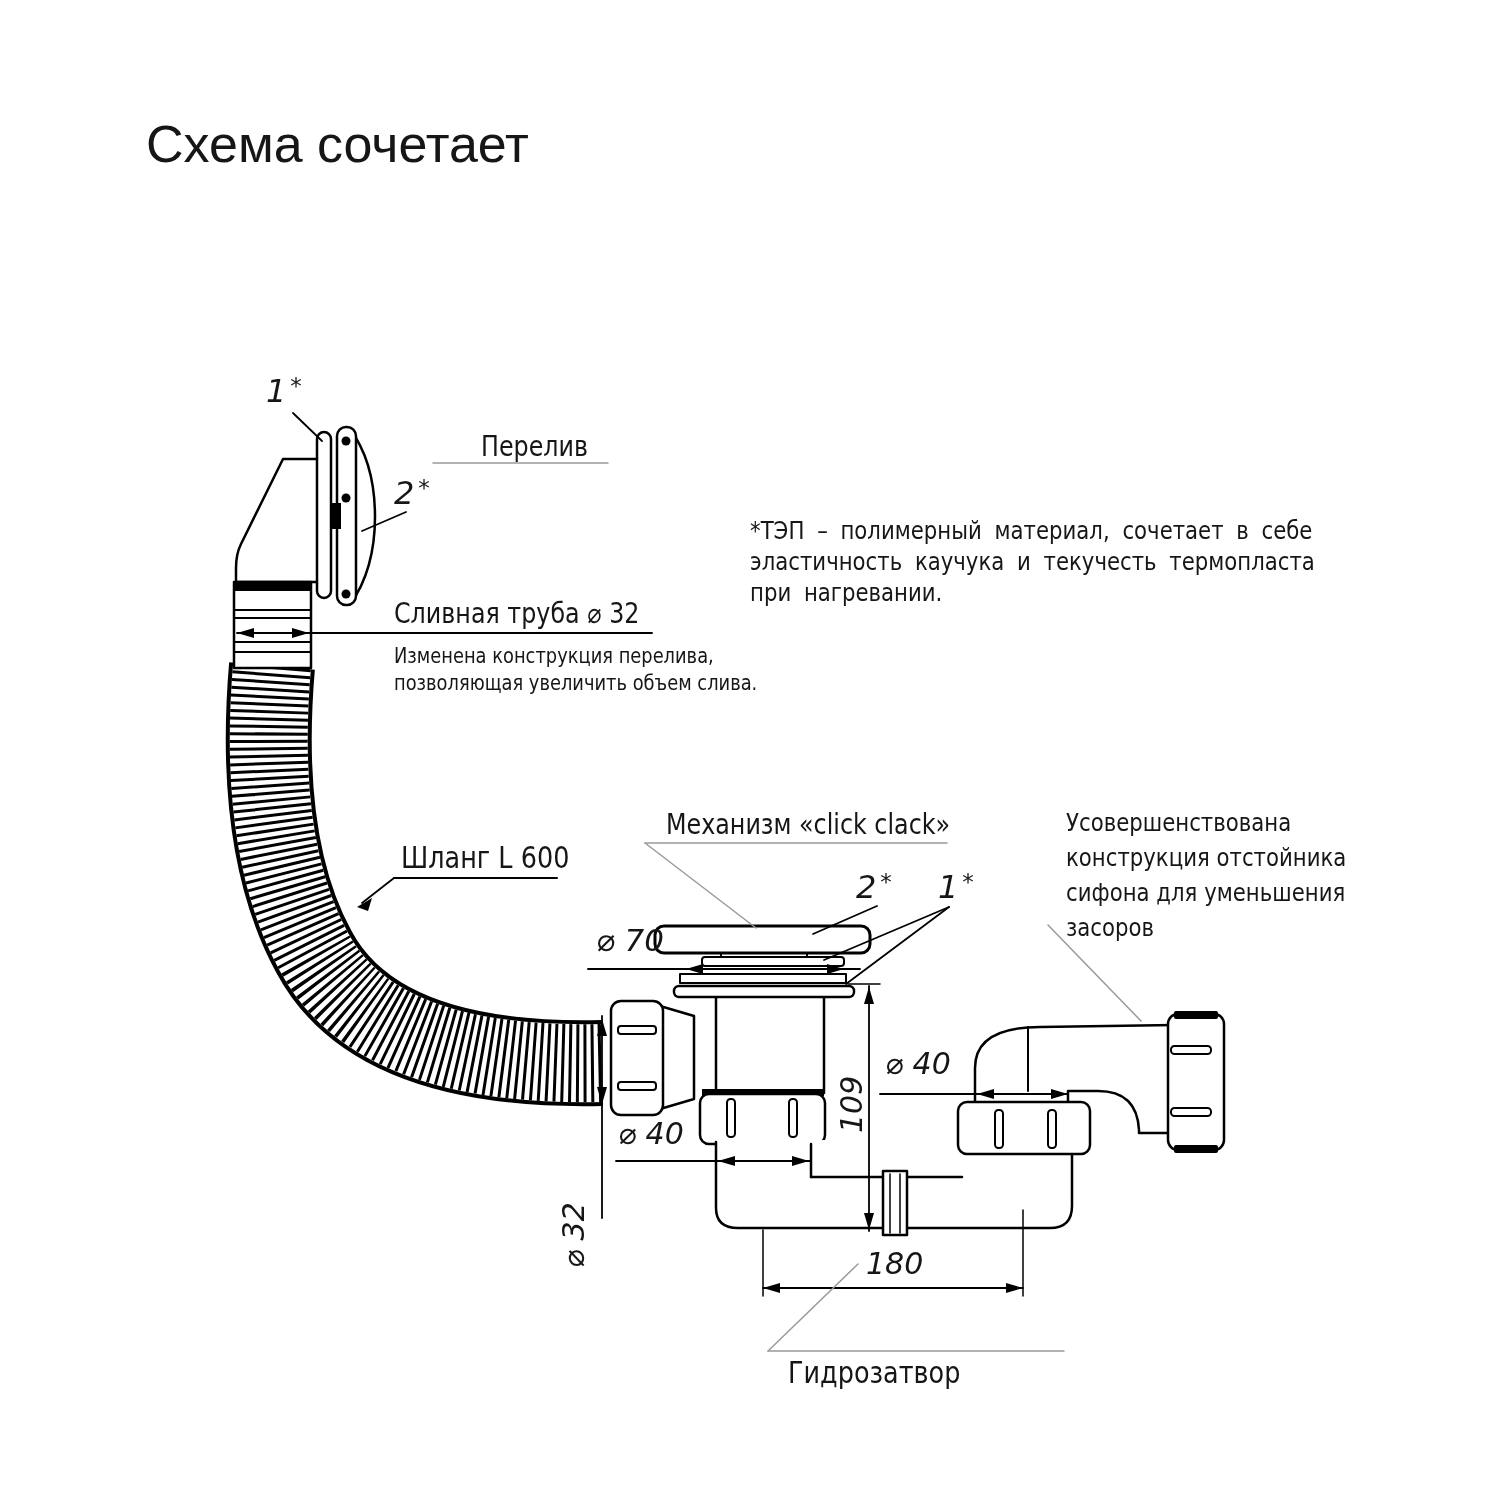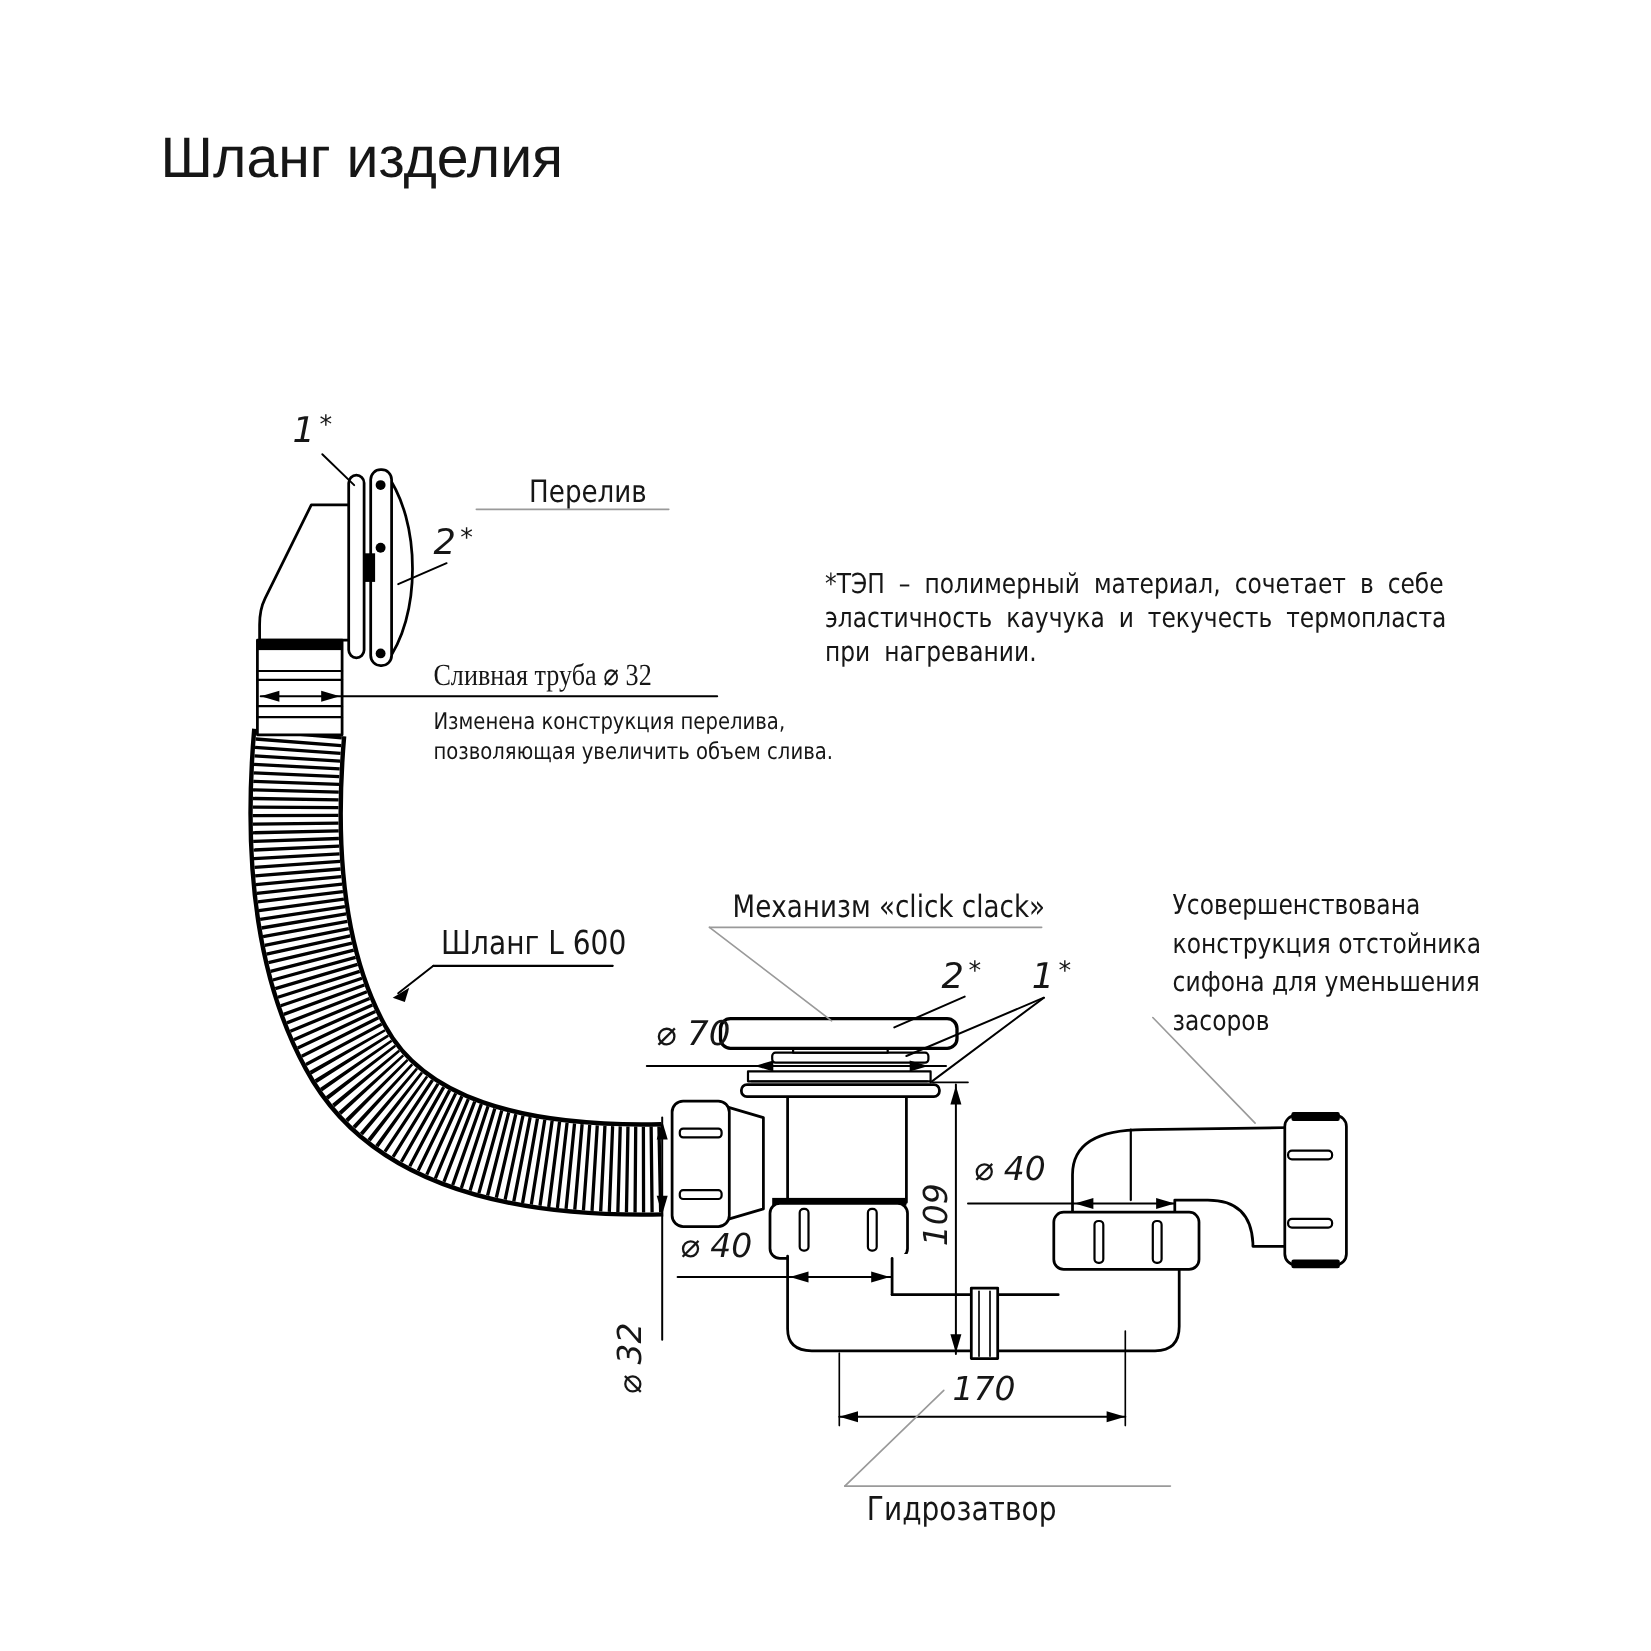--- a/index.html
+++ b/index.html
@@ -148,21 +148,21 @@
         <line x1="433" y1="463" x2="608" y2="463"></line>
         <line x1="645" y1="843" x2="947" y2="843"></line>
         <line x1="645" y1="843" x2="756" y2="928"></line>
         <line x1="768" y1="1351" x2="1064" y2="1351"></line>
         <line x1="768" y1="1351" x2="858" y2="1264"></line>
         <line x1="1048" y1="925" x2="1141" y2="1021"></line>
       </g>
     </g>
   </svg>
 
-  <div class="lbl ui" style="left:146px;top:114px;font-size:52px;">Шланг изделия</div>
+  <div class="lbl ui" style="left:146px;top:114px;font-size:52px;">Схема сочетает</div>
 
 
   <div class="para-line lbl" style="left:750px;top:547px;font-size:25px;">
     <span class="cond">эластичность каучука и текучесть термопласта</span>
   </div>
   <div class="para-line lbl" style="left:750px;top:516px;font-size:25px;">
     <span class="cond">*ТЭП – полимерный материал, сочетает в себе</span>
   </div>
   <div class="para-line lbl" style="left:750px;top:578px;font-size:25px;">
     <span class="cond">при нагревании.</span>
@@ -171,21 +171,21 @@
   <div class="lbl marker" style="left:266px;top:372px;">
     <span>1</span><span class="star">*</span>
   </div>
   <div class="lbl marker" style="left:394px;top:474px;">
     <span>2</span><span class="star">*</span>
   </div>
   <div class="lbl" style="left:481px;top:430px;font-size:28px;">
     <span class="cond">Перелив</span>
   </div>
 
-  <div class="lbl" style="left:394px;top:597px;font-size:28px;font-family:Liberation Serif, serif;">
+  <div class="lbl" style="left:394px;top:597px;font-size:28px;">
     <span class="cond">Сливная труба ⌀ 32</span>
   </div>
   <div class="lbl" style="left:394px;top:671px;font-size:21px;">
     <span class="cond">позволяющая увеличить объем слива.</span>
   </div>
   <div class="lbl" style="left:394px;top:644px;font-size:21px;">
     <span class="cond">Изменена конструкция перелива,</span>
   </div>
 
   <div class="lbl" style="left:401px;top:840px;font-size:30px;">
@@ -201,21 +201,21 @@
   </div>
   <div class="lbl marker" style="left:938px;top:868px;">
     <span>1</span><span class="star">*</span>
   </div>
 
   <div class="lbl num" style="left:596px;top:922px;font-size:31px;">⌀ 70</div>
   <div class="lbl num" style="left:885px;top:1046px;font-size:30px;">⌀ 40</div>
   <div class="lbl num" style="left:618px;top:1116px;font-size:30px;">⌀ 40</div>
   <div class="lbl num rot" style="left:834px;top:1133px;font-size:30px;">109</div>
   <div class="lbl num rot" style="left:556px;top:1268px;font-size:30px;">⌀ 32</div>
-  <div class="lbl num" style="left:866px;top:1246px;font-size:30px;">170</div>
+  <div class="lbl num" style="left:866px;top:1246px;font-size:30px;">180</div>
 
   <div class="lbl" style="left:788px;top:1355px;font-size:30px;">
     <span class="cond">Гидрозатвор</span>
   </div>
 
   <div class="lbl" style="left:1066px;top:808px;font-size:25px;">
     <span class="cond">Усовершенствована</span>
   </div>
   <div class="lbl" style="left:1066px;top:843px;font-size:25px;text-align:right;">
     <span class="cond">конструкция отстойника</span>

